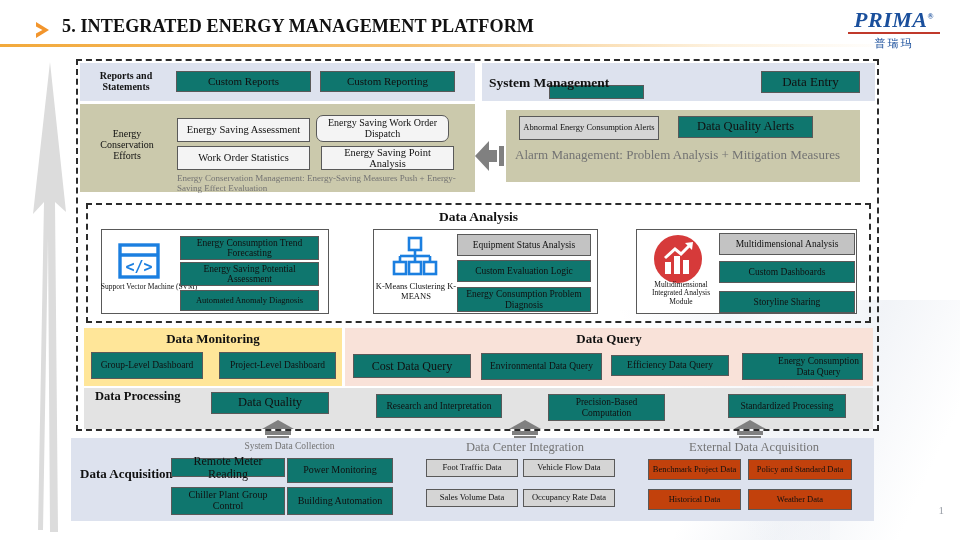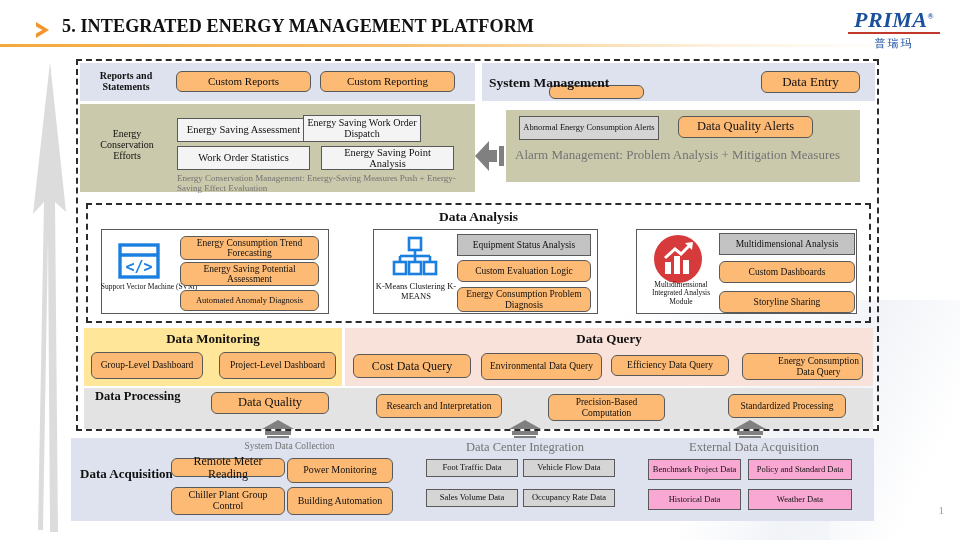--- a/index.html
+++ b/index.html
@@ -68,24 +68,24 @@
     font-family:"Liberation Serif", serif; text-align:center;
   }
 
   
   .bx {
     position:absolute; border:1.6px solid #595959;
     display:flex; align-items:center; justify-content:center; text-align:center;
     font-family:"Liberation Serif", serif; color:#101010; line-height:1.08;
     padding:1px 3px;
   }
-  .bx.khaki { background:#fdba74;border-radius:6px; }
+  .bx.khaki { background:#0f766e; }
   .bx.gray  { background:#c3c3c3; }
   .bx.white { background:#f4f4f4; }
-  .bx.cyan  { background:#f9a8d4; }
+  .bx.cyan  { background:#c2410c; }
   .bx.lgray { background:#d5d5d5; }
 
   .sec-title {
     position:absolute; font-weight:bold; color:#111; text-align:center;
     font-family:"Liberation Serif", serif;
   }
   .plain-txt {
     position:absolute; color:#737373; font-family:"Liberation Serif", serif;
     line-height:1.16;
   }
@@ -135,21 +135,21 @@
   <div class="band" style="left:482px; top:63px; width:393px; height:38px; background:#dde2ee;"></div>
 
   <div class="bx khaki" style="left:549px; top:85px; width:95px; height:14px; font-size:9px;"></div>
   <div class="band-label" style="left:489px; top:75px; width:150px; font-size:13.5px; text-align:left;">System Management</div>
   <div class="bx khaki" style="left:653px; top:71px; width:103px; height:30px; font-size:9px;margin-top:42px;">Parameter Configuration</div>
   <div class="bx khaki" style="left:761px; top:71px; width:99px; height:22px; font-size:13px;">Data Entry</div>
 
   <div class="band" style="left:80px; top:104px; width:395px; height:88px; background:#cbc9ac;"></div>
   <div class="band-label" style="left:88px; top:128px; width:78px; font-size:10px; font-weight:normal;">Energy Conservation Efforts</div>
   <div class="bx white" style="left:177px; top:118px; width:133px; height:24px; font-size:10.5px;">Energy Saving Assessment</div>
-  <div class="bx white" style="left:303px; top:115px; width:118px; height:27px; font-size:10px;">Energy Saving Work Order Dispatch</div>
+  <div class="bx white" style="left:316px; top:115px; width:133px; height:27px; font-size:10px;border-radius:7px;">Energy Saving Work Order Dispatch</div>
   <div class="bx white" style="left:177px; top:146px; width:133px; height:24px; font-size:10.5px;">Work Order Statistics</div>
   <div class="bx white" style="left:321px; top:146px; width:133px; height:24px; font-size:10.5px;">Energy Saving Point Analysis</div>
   <div class="plain-txt" style="left:177px; top:173px; width:290px; font-size:9px;">Energy Conservation Management: Energy-Saving Measures Push + Energy-Saving Effect Evaluation</div>
 
   <div style="position:absolute; left:473px; top:133px;">
     <svg width="34" height="46" viewBox="0 0 34 46">
       <path d="M2 23 L16 8 L16 17 L24 17 L24 29 L16 29 L16 38 Z" fill="#808080"></path>
       <rect x="26" y="13" width="5" height="20" fill="#808080"></rect>
     </svg>
   </div>

